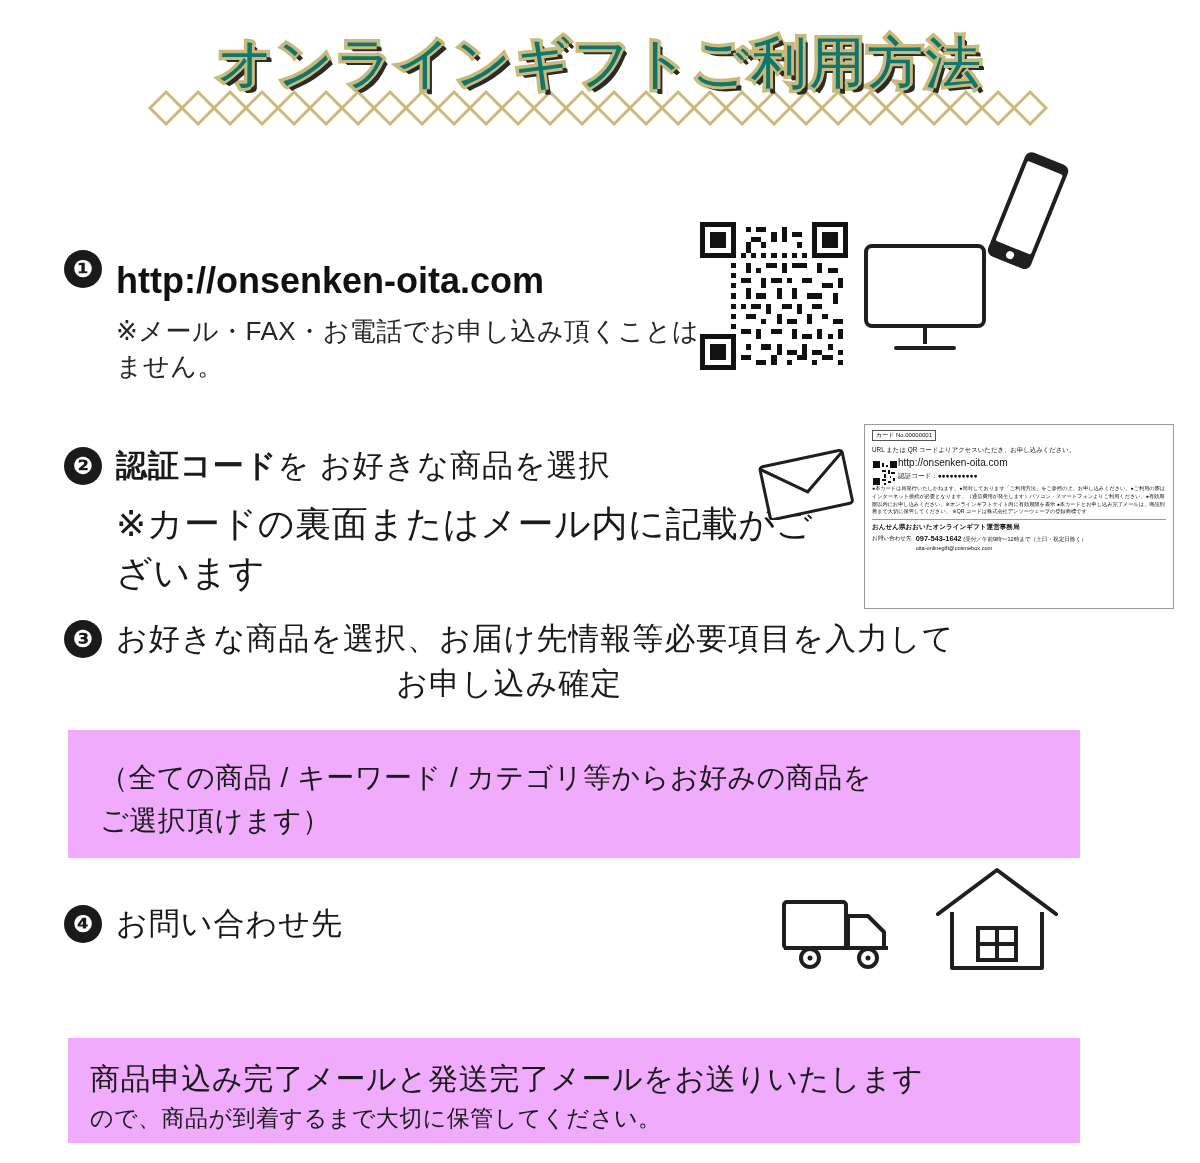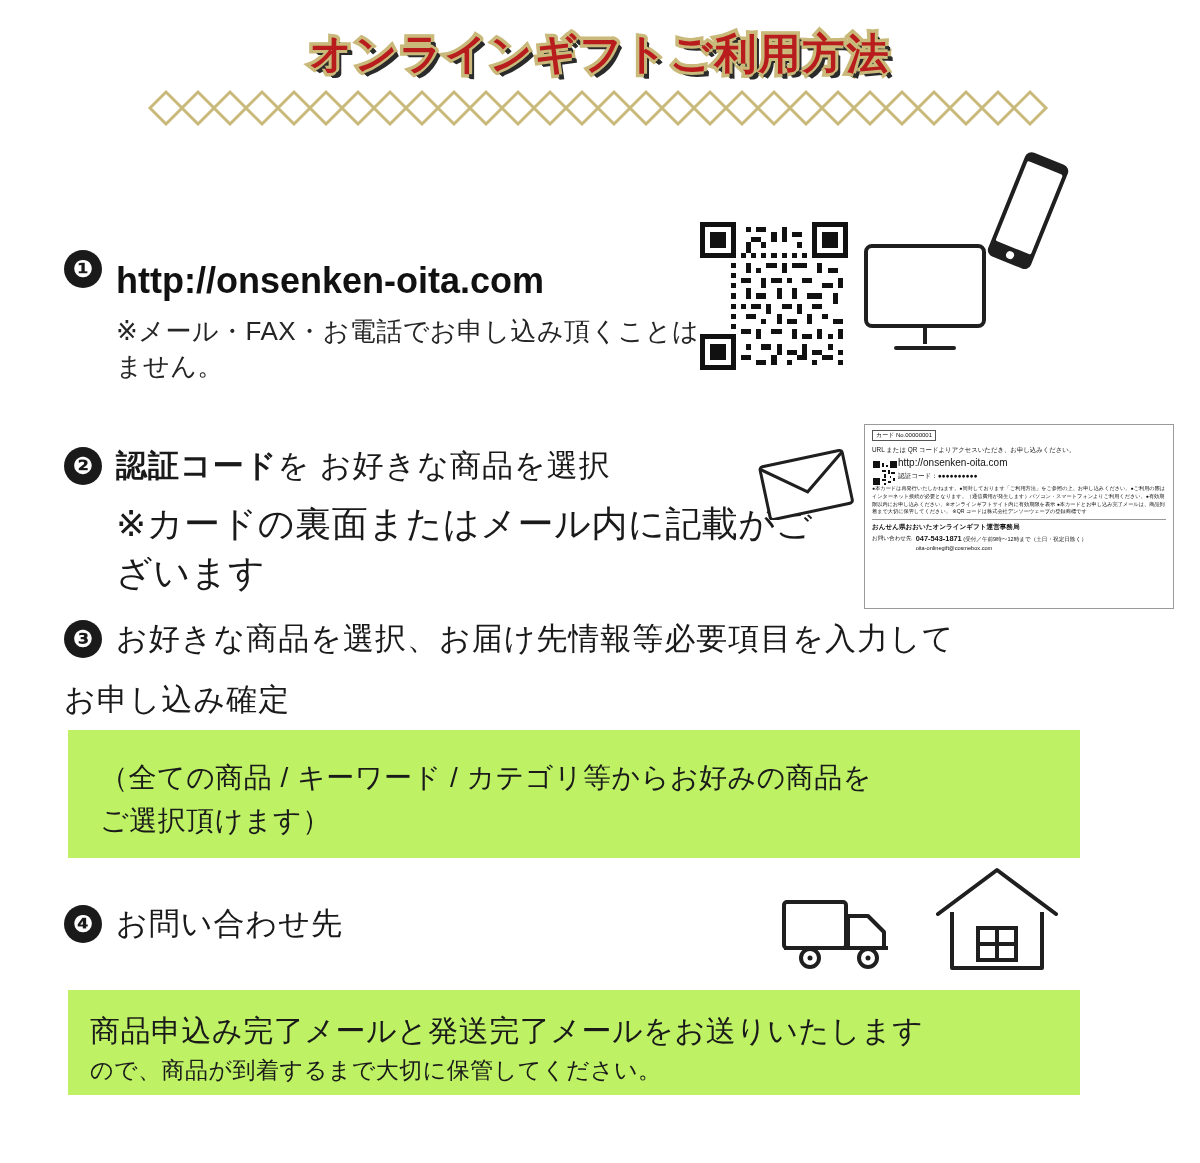--- a/index.html
+++ b/index.html
@@ -28,24 +28,24 @@
     position: absolute;
     top: 40px;
     left: 0;
     width: 1200px;
     height: 60px;
     pointer-events: none;
   }
   .title-text {
     position: relative;
     display: inline-block;
-    font-size: 42px;
-    font-weight: bold;
+    font-size: 56px;
+    font-weight: normal;
     letter-spacing: 2px;
-    color: #b91c1c;
+    color: #0f766e;
     -webkit-text-stroke: 7px #c9b97a;
     paint-order: stroke fill;
     text-shadow:
        3px 0 0 #c9b97a, -3px 0 0 #c9b97a, 0 3px 0 #c9b97a, 0 -3px 0 #c9b97a,
        4px 4px 0 #2b2b2b, 5px 5px 0 #2b2b2b;
     z-index: 2;
   }
 
   
   .step {
@@ -92,21 +92,21 @@
   .sub-line {
     font-size: 36px;
     letter-spacing: 0.5px;
     margin-top: 14px;
     color: #1a1a1a;
   }
 
   
   .grey-box {
     position: absolute;
-    background: #bef264;
+    background: #f0abfc;
     box-sizing: border-box;
   }
   .grey-box .gb-text {
     font-size: 28px;
     line-height: 1.55;
     color: #1a1a1a;
     letter-spacing: 0.5px;
   }
 
   
@@ -374,33 +374,33 @@
   </svg>
   <div class="card-url">http://onsenken-oita.com</div>
   <div class="card-code">
     <span>認証コード：</span><span class="dots">●●●●●●●●●●</span>
   </div>
   <div class="fine">●本カードは再発行いたしかねます。●同封しております「ご利用方法」をご参照の上、お申し込みください。●ご利用の際はインターネット接続が必要となります。（通信費用が発生します）パソコン・スマートフォンよりご利用ください。●有効期限以内にお申し込みください。※オンラインギフトサイト内に有効期限を表示 ●本カードとお申し込み完了メールは、商品到着まで大切に保管してください。 ※QR コードは株式会社デンソーウェーブの登録商標です</div>
   <div class="orgline">おんせん県おおいたオンラインギフト運営事務局</div>
   <div class="contact">
     <span>お問い合わせ先</span>
     <span>
-      <span class="tel">047-543-1871</span>
+      <span class="tel">097-543-1642</span>
       <span>(受付／午前9時〜12時まで（土日・祝定日除く）</span><br>
       <span>oita-onlinegift@cosmebox.com</span>
     </span>
   </div>
 </div>
 
 <div class="step" style="left:64px; top:620px; width:1070px;">
   <div class="step-row">
     <span class="num">❸</span>
     <div>
       <div class="step-main">お好きな商品を選択、お届け先情報等必要項目を入力して</div>
-      <div class="step-main" style="margin-top:22px; margin-left:-52px;">お申し込み確定</div>
+      <div class="step-main" style="margin-top:6px; margin-left:-52px;text-align:center;">お申し込み確定</div>
     </div>
   </div>
 </div>
 
 <div class="grey-box" style="left:68px; top:730px; width:1012px; height:128px; padding:26px 32px;">
   <div class="gb-text">（全ての商品 / キーワード / カテゴリ等からお好みの商品を</div>
   <div class="gb-text">ご選択頂けます）</div>
 </div>
 
 <div class="step" style="left:64px; top:905px; width:600px;">
@@ -420,16 +420,16 @@
   <circle cx="88" cy="68" r="2.5" fill="#1f1f1f"></circle>
 </svg>
 
 <svg class="illus" style="left:932px; top:862px;" width="130" height="118" viewBox="0 0 130 118">
   <path d="M6 52 L65 8 L124 52" fill="none" stroke="#1f1f1f" stroke-width="4" stroke-linejoin="round" stroke-linecap="round"></path>
   <path d="M20 50 v56 h90 v-56" fill="none" stroke="#1f1f1f" stroke-width="4" stroke-linejoin="round"></path>
   <rect x="46" y="66" width="38" height="32" fill="none" stroke="#1f1f1f" stroke-width="4"></rect>
   <path d="M65 66 v32 M46 82 h38" stroke="#1f1f1f" stroke-width="4"></path>
 </svg>
 
-<div class="grey-box" style="left:68px; top:990px; width:1012px; height:105px; padding:18px 22px;">
+<div class="grey-box" style="left:68px; top:1038px; width:1012px; height:105px; padding:18px 22px;">
   <div class="gb-text" style="font-size:30px;">商品申込み完了メールと発送完了メールをお送りいたします</div>
   <div class="gb-text" style="font-size:23px;font-family:Liberation Mono, monospace;">ので、商品が到着するまで大切に保管してください。</div>
 </div>
 
 </body></html>

